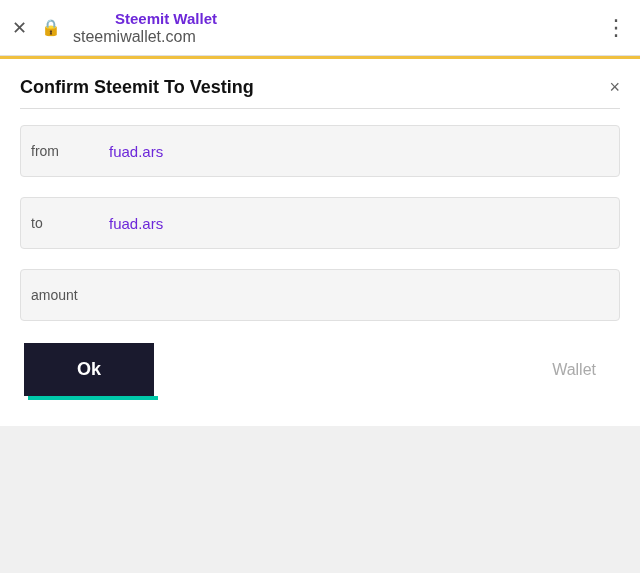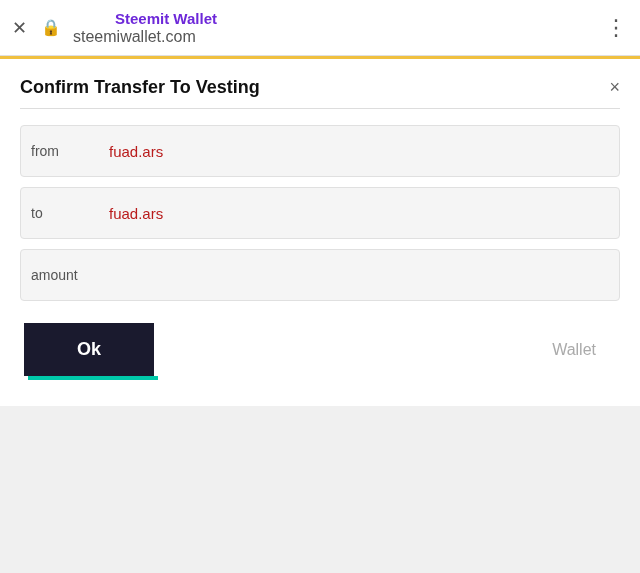--- a/index.html
+++ b/index.html
@@ -104,21 +104,21 @@
       font-size: 18px;
       color: #666;
       cursor: pointer;
     }
 
     
     .form-rows {
       margin-top: 16px;
       display: flex;
       flex-direction: column;
-      gap: 10px;
+      gap: 20px;
     }
 
     .form-row {
       display: flex;
       align-items: center;
       background: #f5f5f5;
       border: 1px solid #e0e0e0;
       border-radius: 4px;
       min-height: 52px;
       padding: 0 10px;
@@ -126,21 +126,21 @@
 
     .form-label {
       font-size: 14px;
       color: #555;
       width: 70px;
       flex-shrink: 0;
     }
 
     .form-value {
       font-size: 15px;
-      color: #b91c1c;
+      color: #6d28d9;
       flex: 1;
       padding-left: 8px;
     }
 
     .form-value.empty {
       color: transparent;
     }
 
     
     .button-row {
@@ -195,21 +195,21 @@
   </div>
   <span class="browser-menu">⋮</span>
 </div>
 
 <div class="accent-bar"></div>
 
 <div class="page-content">
   <div class="dialog">
 
     <div class="dialog-header">
-      <span class="dialog-title">Confirm Transfer To Vesting</span>
+      <span class="dialog-title">Confirm Steemit To Vesting</span>
       <span class="dialog-close">×</span>
     </div>
 
     <div class="form-rows">
 
       <div class="form-row">
         <span class="form-label">from</span>
         <span class="form-value">fuad.ars</span>
       </div>
 

